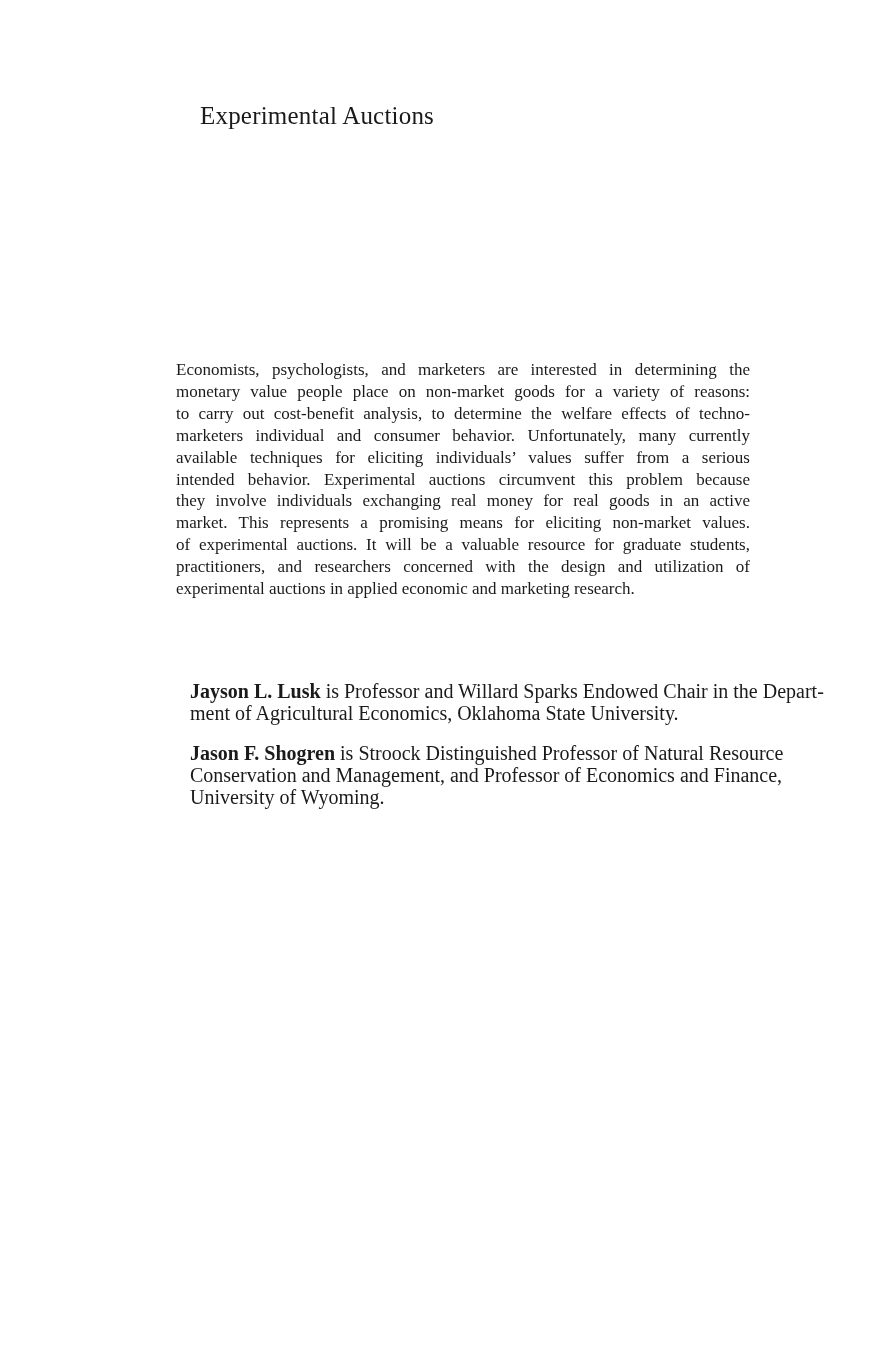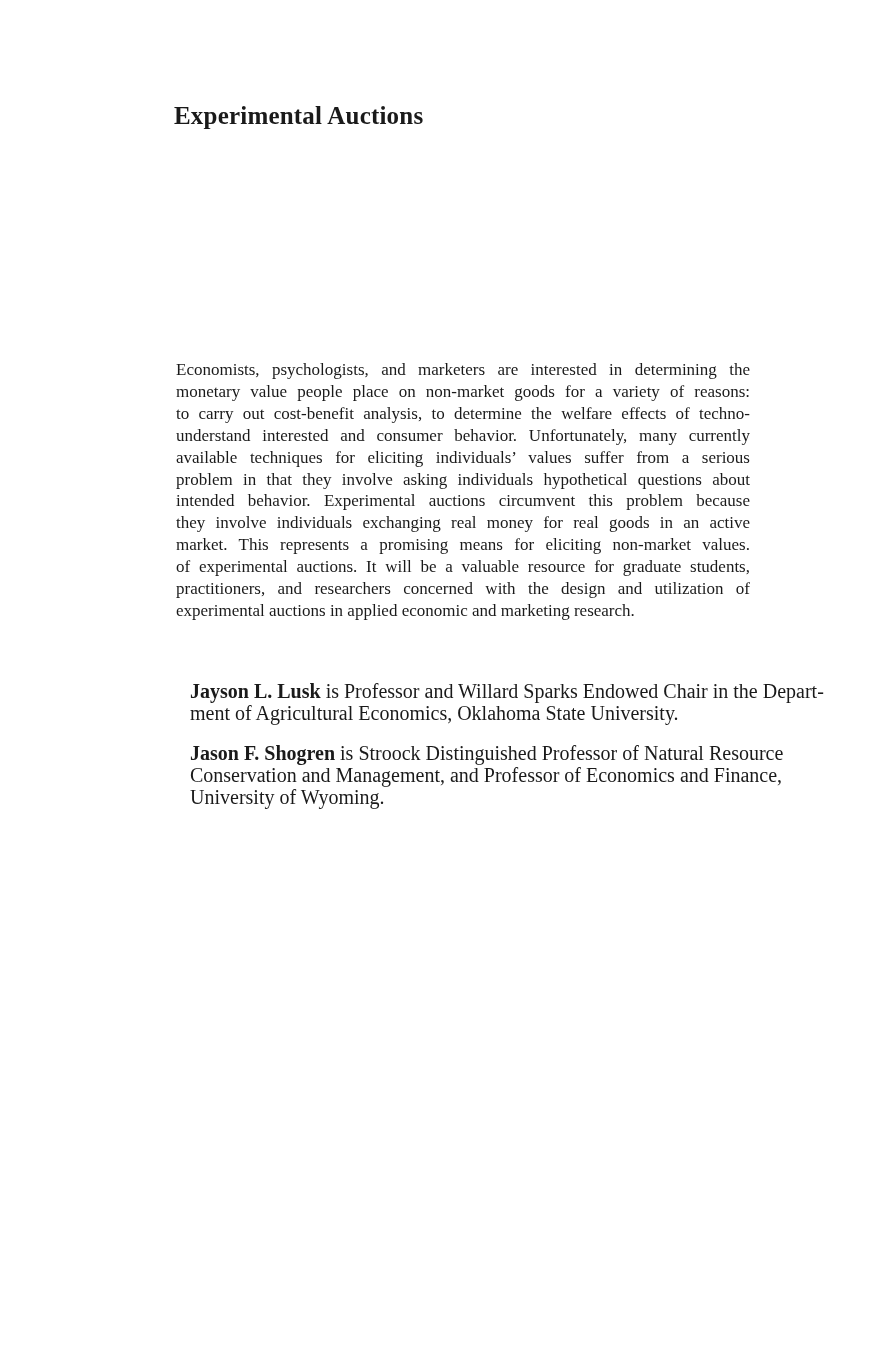--- a/index.html
+++ b/index.html
@@ -12,24 +12,24 @@
     color: #1a1a1a;
     overflow: hidden;
   }
   .page {
     position: absolute;
     inset: 0;
     background: #ffffff;
   }
   .book-title {
     position: absolute;
-    left: 174px;
+    left: 200px;
     top: 102px;
     font-size: 25px;
-    font-weight: 700;
+    font-weight: 400;
     letter-spacing: 0.2px;
     white-space: nowrap;
   }
   .blurb {
     position: absolute;
     left: 176px;
     top: 359px;
     width: 574px;
     font-size: 17px;
     line-height: 21.9px;
@@ -61,23 +61,22 @@
 <body>
 
 <div class="page">
 
   <h1 class="book-title">Experimental Auctions</h1>
 
   <div class="blurb">
     <span class="jline">Economists, psychologists, and marketers are interested in determining the</span>
     <span class="jline">monetary value people place on non-market goods for a variety of reasons:</span>
     <span class="jline">to carry out cost-benefit analysis, to determine the welfare effects of techno-</span>
-    <span class="jline">understand interested and consumer behavior. Unfortunately, many currently</span>
+    <span class="jline">marketers individual and consumer behavior. Unfortunately, many currently</span>
     <span class="jline">available techniques for eliciting individuals’ values suffer from a serious</span>
-    <span class="jline">problem in that they involve asking individuals hypothetical questions about</span>
     <span class="jline">intended behavior. Experimental auctions circumvent this problem because</span>
     <span class="jline">they involve individuals exchanging real money for real goods in an active</span>
     <span class="jline">market. This represents a promising means for eliciting non-market values.</span>
     <span class="jline">of experimental auctions. It will be a valuable resource for graduate students,</span>
     <span class="jline">practitioners, and researchers concerned with the design and utilization of</span>
     <span class="lline">experimental auctions in applied economic and marketing research.</span>
   </div>
 
   <div class="bio bio-1">
     <span class="jline"><b class="author-name">Jayson L. Lusk</b><span> is Professor and Willard Sparks Endowed Chair in the Depart-</span></span>

